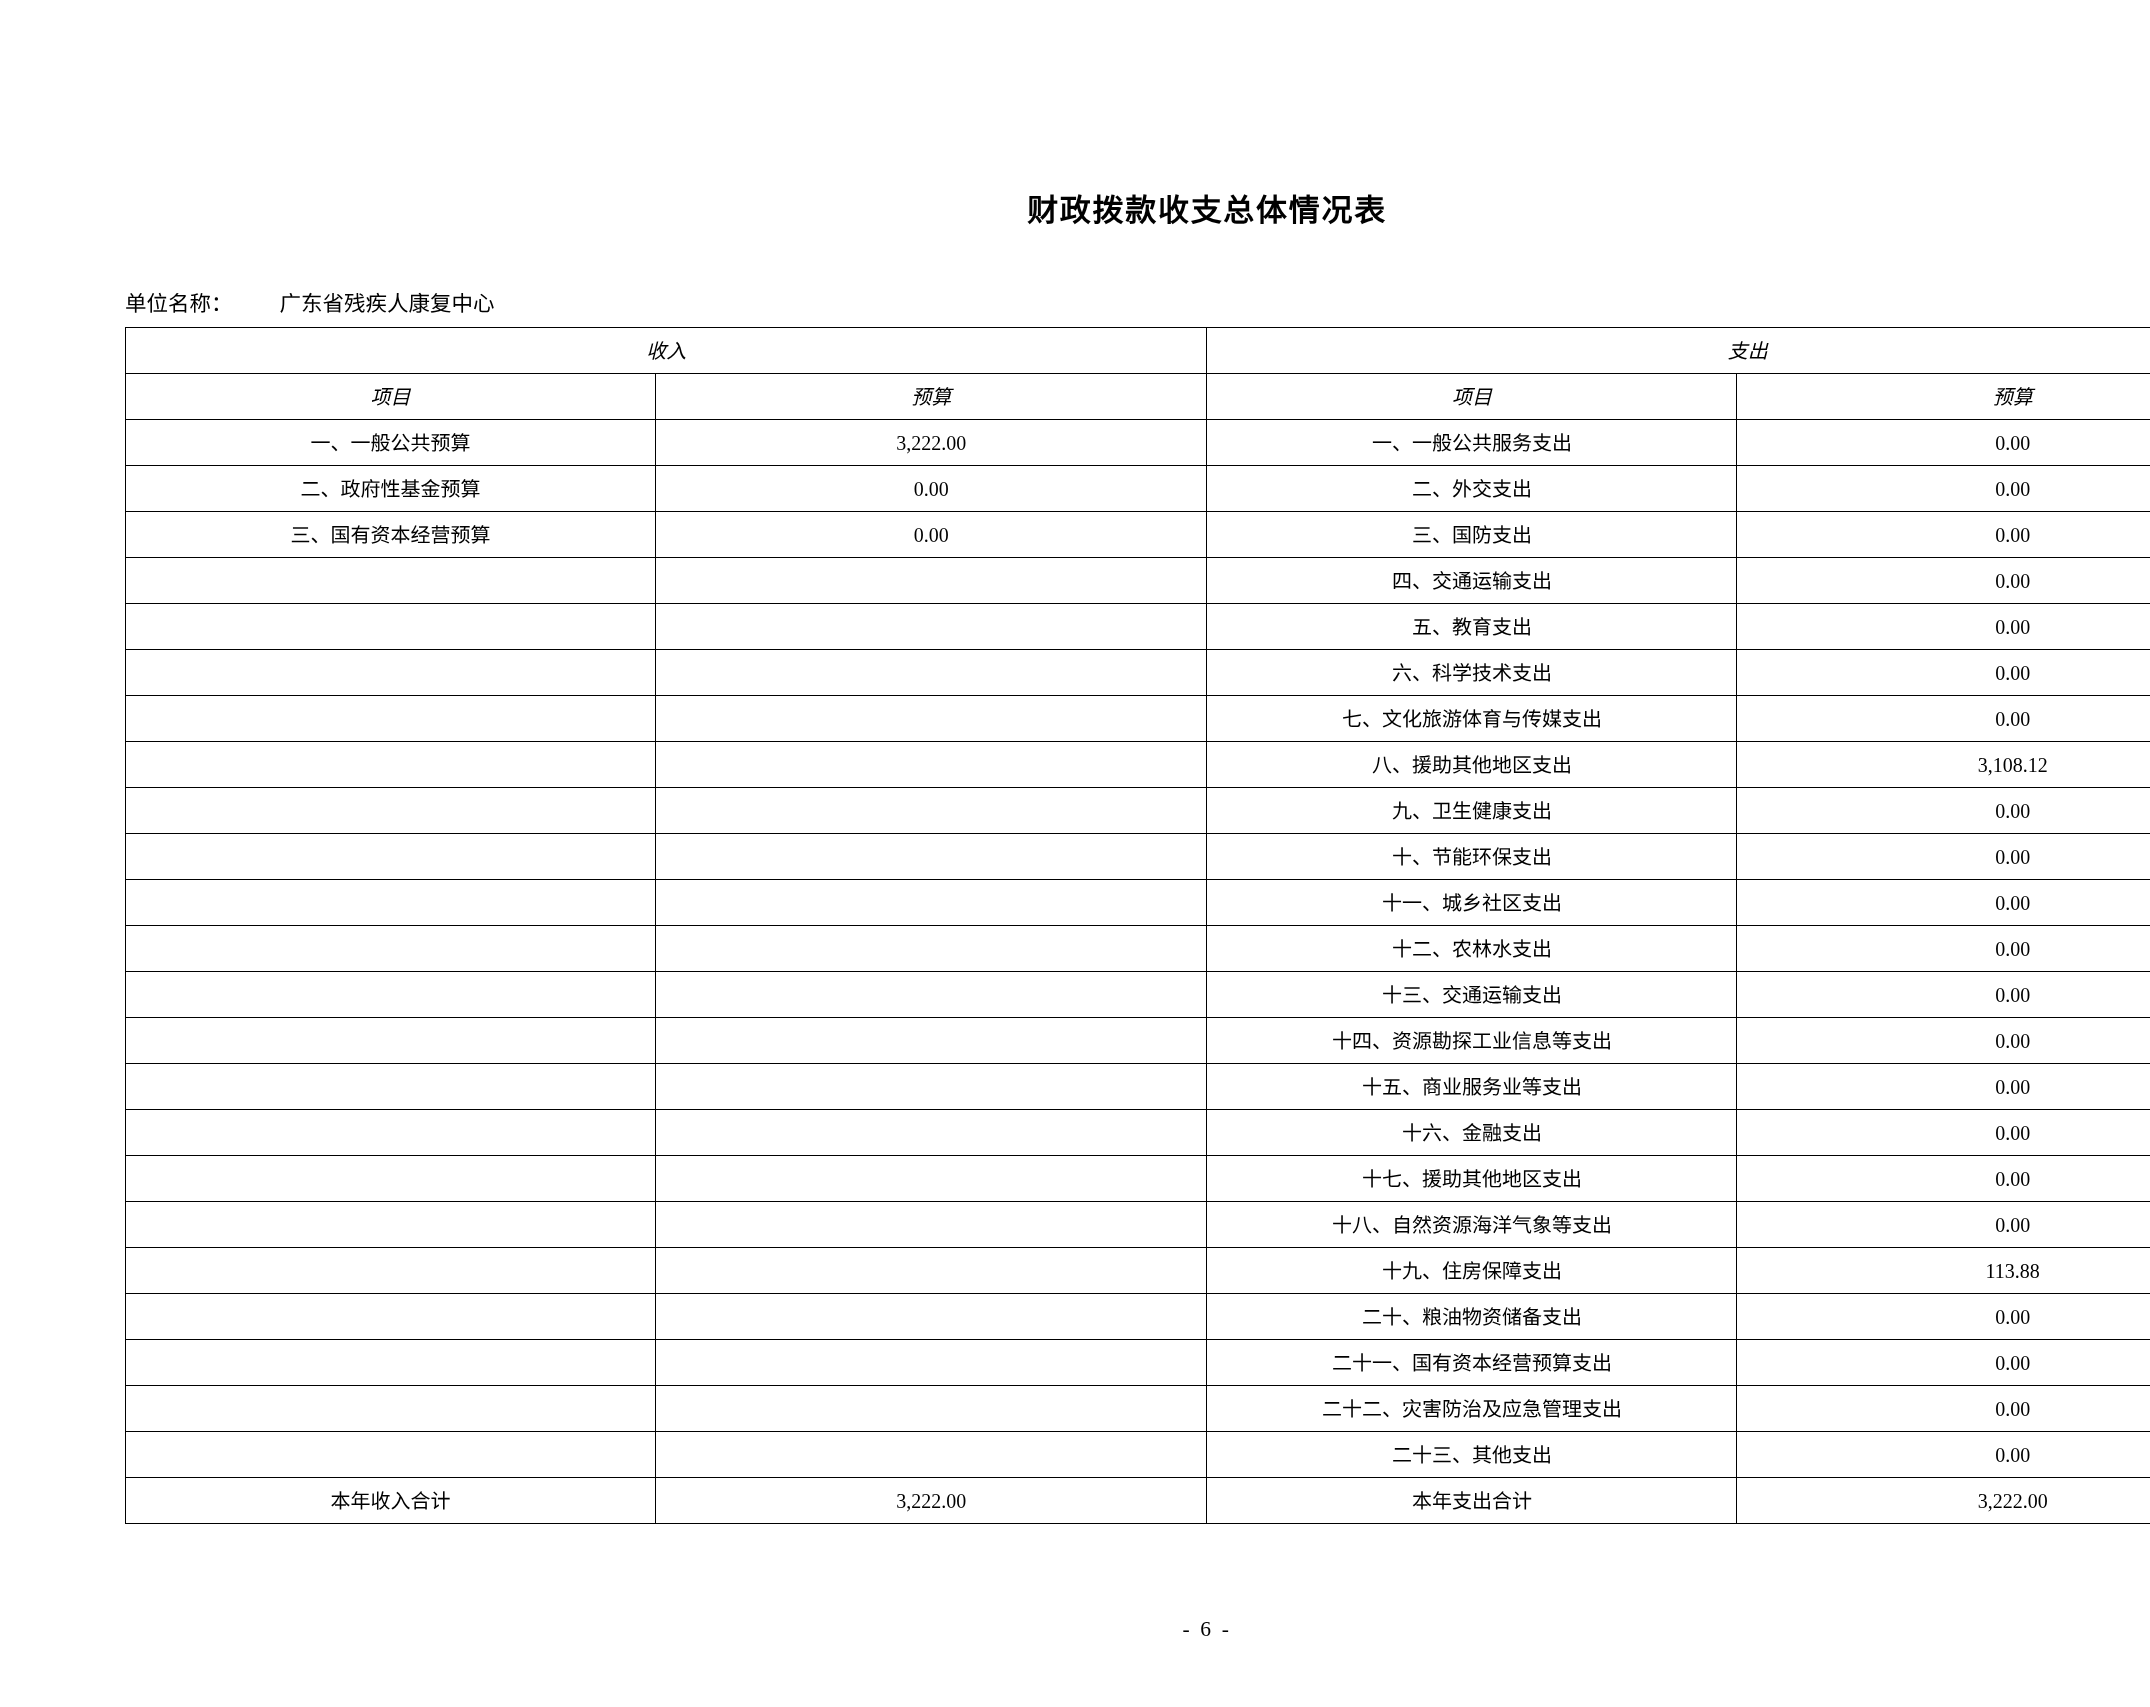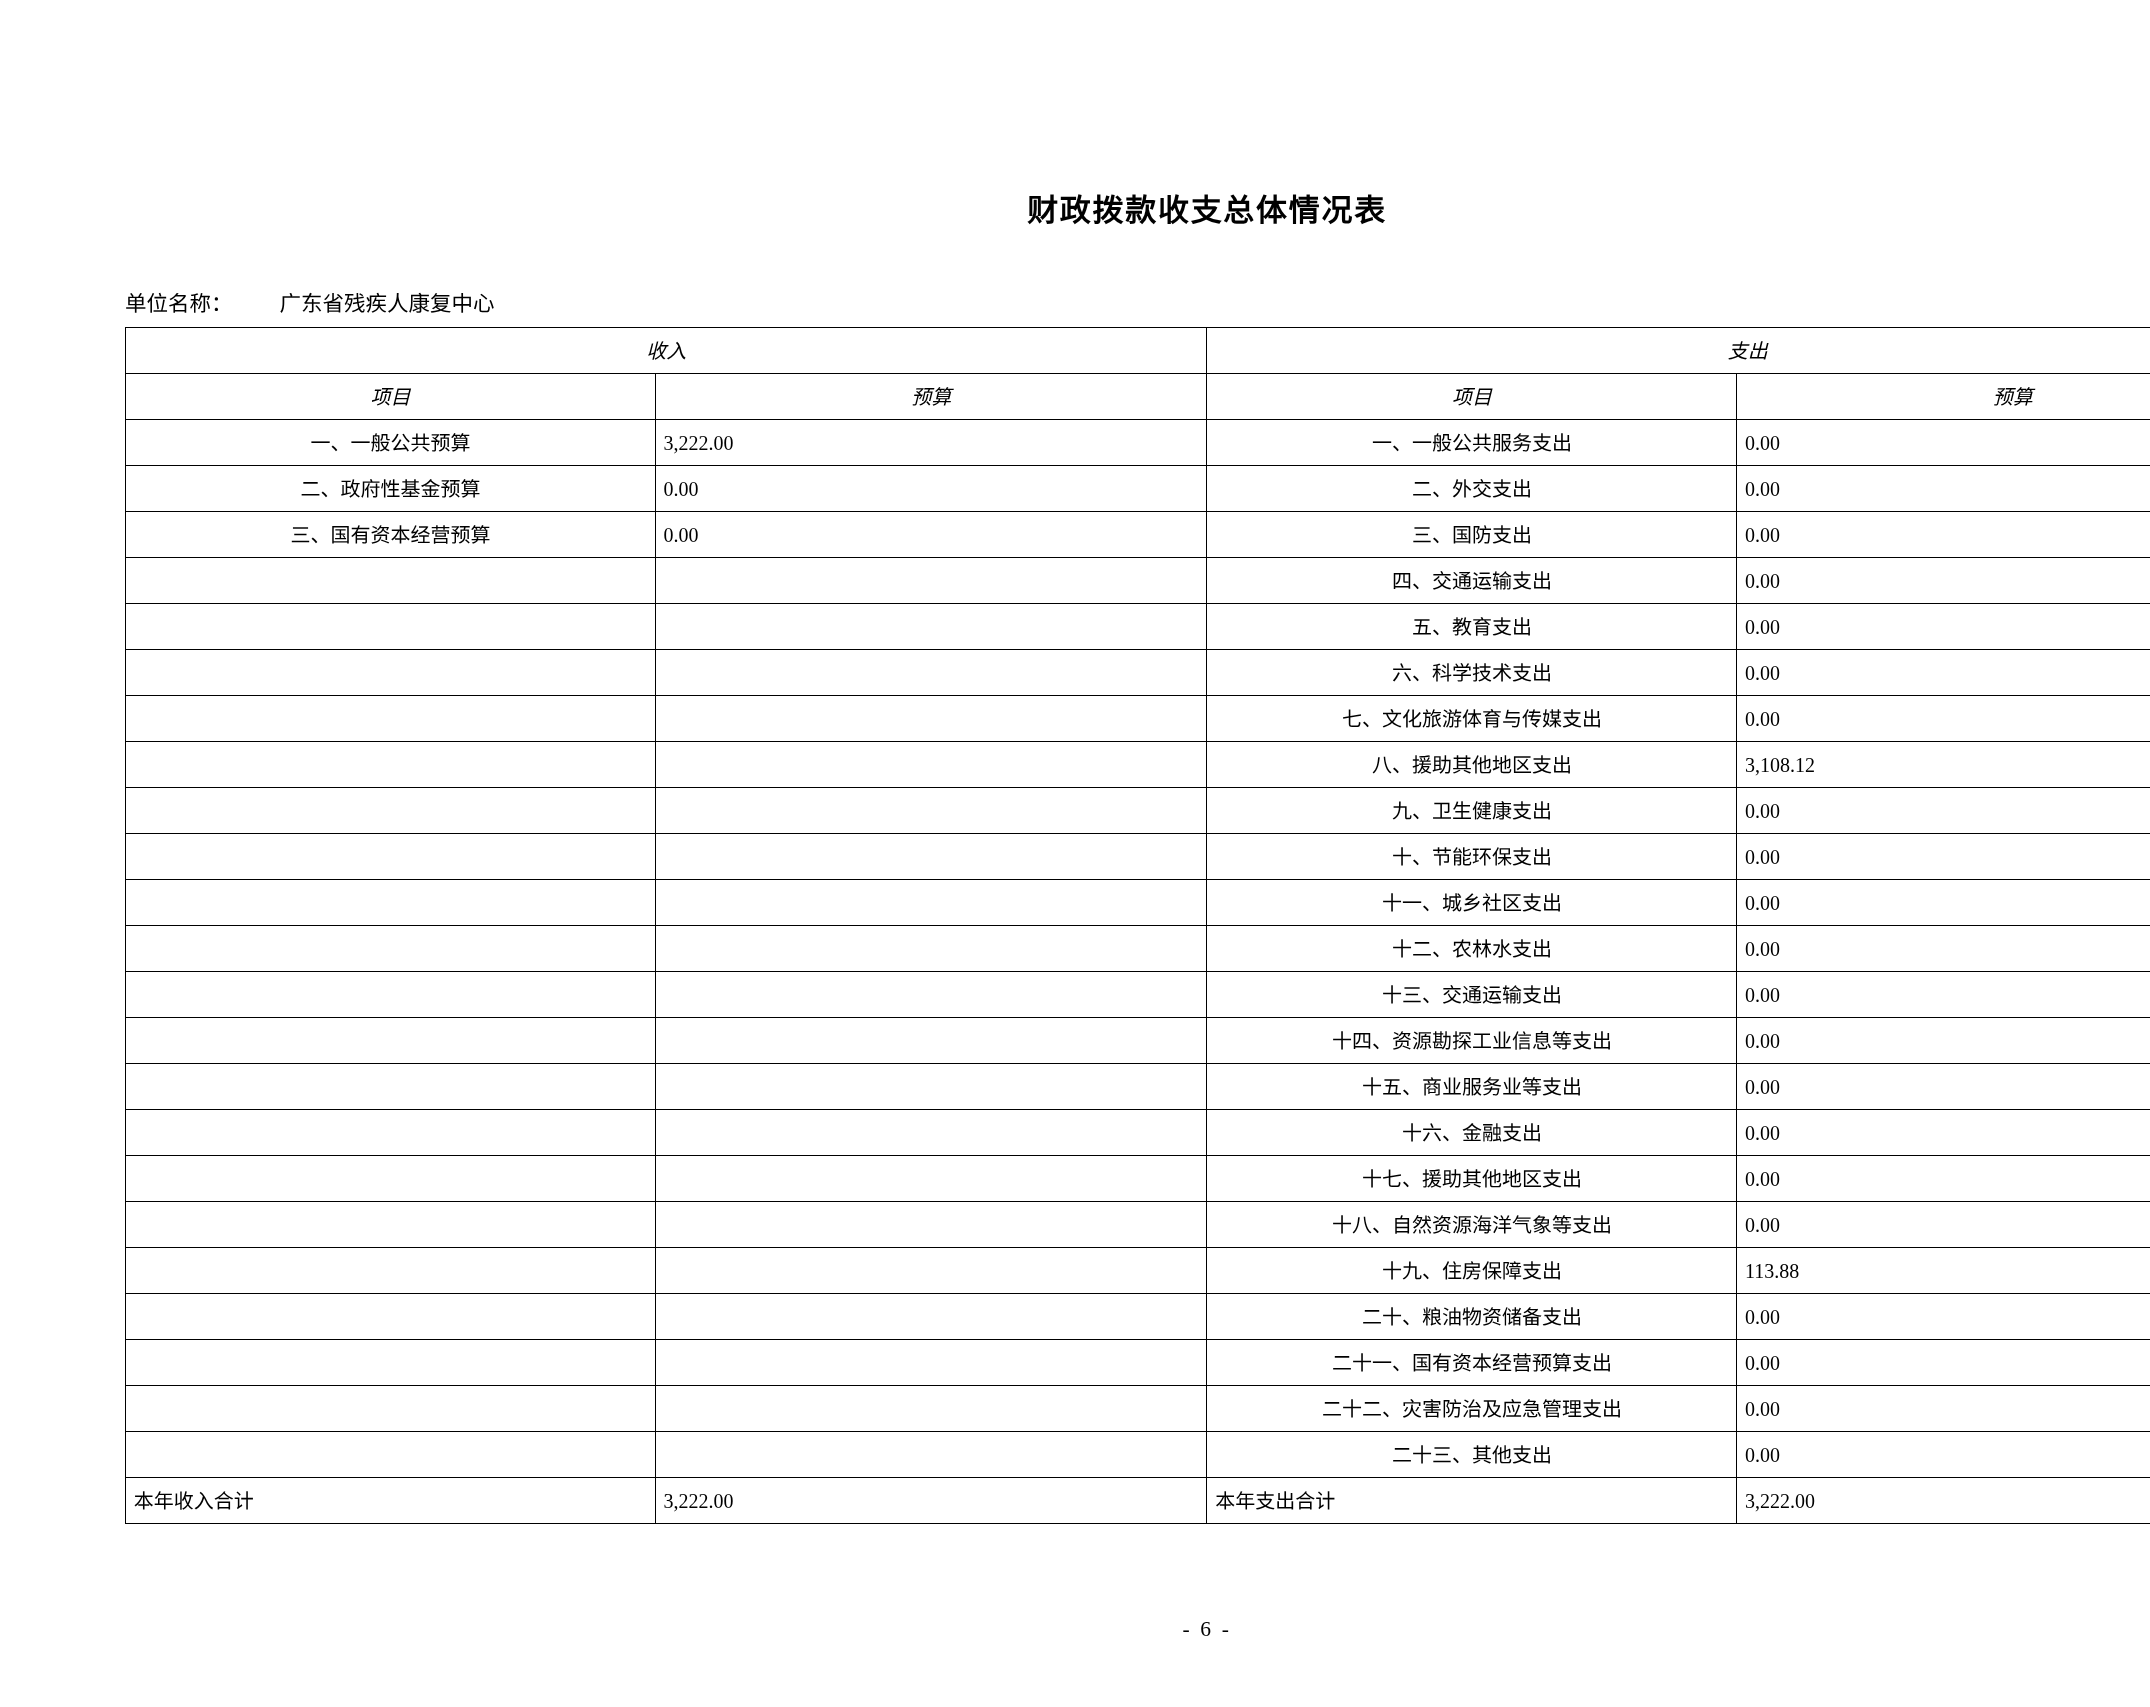--- a/index.html
+++ b/index.html
@@ -76,27 +76,27 @@
     text-align: center;
     height: 41px;
     font-style: italic;
   }
   .item-cell {
     text-align: center;
     padding-left: 15.5px;
     white-space: nowrap;
   }
   .num-cell {
-    text-align: left;
+    text-align: center;
     padding-right: 19px;
     white-space: nowrap;
     font-family: "Liberation Serif", "DejaVu Serif", serif;
   }
   .total-cell {
-    text-align: left;
+    text-align: center;
     white-space: nowrap;
   }
   .empty-cell { }
   .page-number {
     position: absolute;
     left: 0;
     right: 0;
     bottom: 65px;
     text-align: center;
     font-size: 21.5px;

